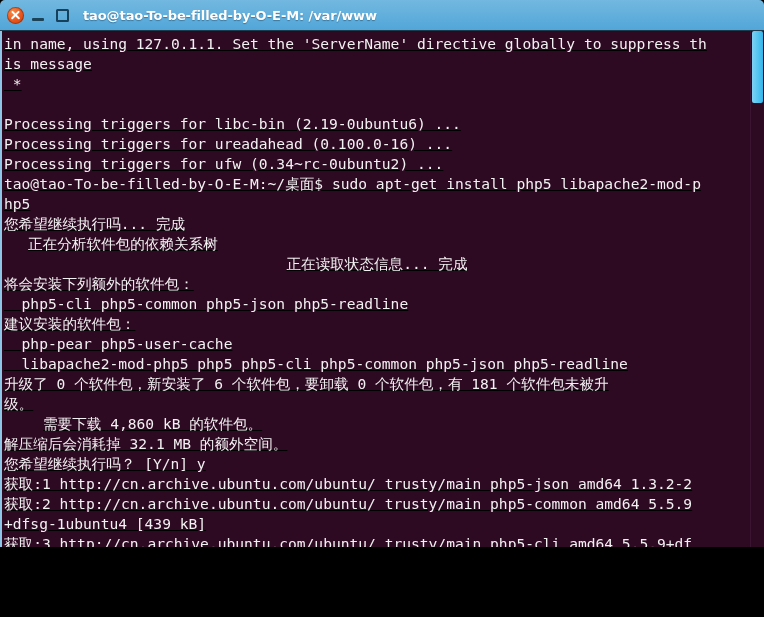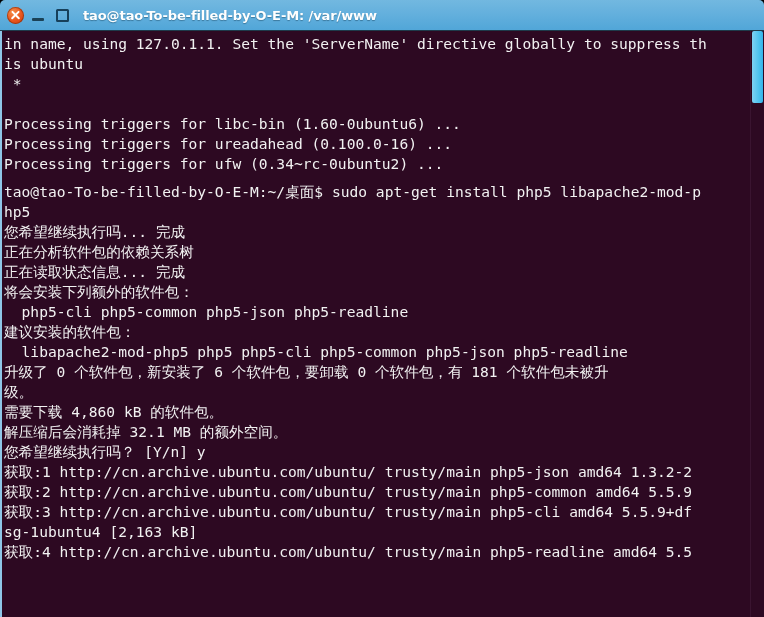--- a/index.html
+++ b/index.html
@@ -97,26 +97,27 @@
     font-size: 13px;
     font-weight: bold;
     letter-spacing: -0.1px;
     white-space: nowrap;
     text-shadow: 0 1px 1px rgba(20,60,85,.45);
   }
 
   
   #term-wrap {
     position: relative;
-    height: 586px;
+    height: 516px;
     background: #2d0922;
     box-sizing: border-box;
     border-left: 2px solid #14b8a6;
     border-right: 0;
     display: flex;
+    text-decoration: underline;
   }
 
   #screen {
     flex: 1 1 auto;
     padding: 3px 0 0 2px;
     overflow: hidden;
   }
 
   .line {
     color: #f2f2f2;
@@ -161,42 +162,44 @@
   <div id="titlebar">
     <div class="btn" id="btn-close"></div>
     <div class="btn" id="btn-min"></div>
     <div class="btn" id="btn-max"></div>
     <div id="title-text">tao@tao-To-be-filled-by-O-E-M: /var/www</div>
   </div>
 
   <div id="term-wrap" style="background: rgb(45, 9, 34); border-left-color: rgb(142, 198, 232);">
     <div id="screen">
         <div class="line" style="color: rgb(242, 242, 242);">in name, using 127.0.1.1. Set the 'ServerName' directive globally to suppress th</div>
-        <div class="line" style="color: rgb(242, 242, 242);">is ubuntu</div>
+        <div class="line" style="color: rgb(242, 242, 242);">is message</div>
         <div class="line" style="color: rgb(242, 242, 242);"> *</div>
         <div class="line" style="color: rgb(242, 242, 242);"></div>
-        <div class="line" style="color: rgb(242, 242, 242);">Processing triggers for libc-bin (1.60-0ubuntu6) ...</div>
+        <div class="line" style="color: rgb(242, 242, 242);">Processing triggers for libc-bin (2.19-0ubuntu6) ...</div>
         <div class="line" style="color: rgb(242, 242, 242);">Processing triggers for ureadahead (0.100.0-16) ...</div>
         <div class="line" style="color: rgb(242, 242, 242);">Processing triggers for ufw (0.34~rc-0ubuntu2) ...</div>
-        <div class="line" style="color: rgb(242, 242, 242); margin-top: 8px;">tao@tao-To-be-filled-by-O-E-M:~/桌面$ sudo apt-get install php5 libapache2-mod-p</div>
+        <div class="line" style="color: rgb(242, 242, 242);">tao@tao-To-be-filled-by-O-E-M:~/桌面$ sudo apt-get install php5 libapache2-mod-p</div>
         <div class="line" style="color: rgb(242, 242, 242);">hp5</div>
         <div class="line" style="color: rgb(242, 242, 242);">您希望继续执行吗... 完成</div>
-        <div class="line" style="color: rgb(242, 242, 242);">正在分析软件包的依赖关系树</div>
-        <div class="line" style="color: rgb(242, 242, 242);">正在读取状态信息... 完成</div>
+        <div class="line" style="color: rgb(242, 242, 242); margin-left: 24px;">正在分析软件包的依赖关系树</div>
+        <div class="line" style="color: rgb(242, 242, 242); text-align: center;">正在读取状态信息... 完成</div>
         <div class="line" style="color: rgb(242, 242, 242);">将会安装下列额外的软件包：</div>
         <div class="line" style="color: rgb(242, 242, 242);">  php5-cli php5-common php5-json php5-readline</div>
         <div class="line" style="color: rgb(242, 242, 242);">建议安装的软件包：</div>
+        <div class="line" style="color: rgb(242, 242, 242);">  php-pear php5-user-cache</div>
         <div class="line" style="color: rgb(242, 242, 242);">  libapache2-mod-php5 php5 php5-cli php5-common php5-json php5-readline</div>
         <div class="line" style="color: rgb(242, 242, 242);">升级了 0 个软件包，新安装了 6 个软件包，要卸载 0 个软件包，有 181 个软件包未被升</div>
         <div class="line" style="color: rgb(242, 242, 242);">级。</div>
-        <div class="line" style="color: rgb(242, 242, 242);">需要下载 4,860 kB 的软件包。</div>
+        <div class="line" style="color: rgb(242, 242, 242); margin-left: 39px;">需要下载 4,860 kB 的软件包。</div>
         <div class="line" style="color: rgb(242, 242, 242);">解压缩后会消耗掉 32.1 MB 的额外空间。</div>
         <div class="line" style="color: rgb(242, 242, 242);">您希望继续执行吗？ [Y/n] y</div>
         <div class="line" style="color: rgb(242, 242, 242);">获取:1 http://cn.archive.ubuntu.com/ubuntu/ trusty/main php5-json amd64 1.3.2-2</div>
         <div class="line" style="color: rgb(242, 242, 242);">获取:2 http://cn.archive.ubuntu.com/ubuntu/ trusty/main php5-common amd64 5.5.9</div>
+        <div class="line" style="color: rgb(242, 242, 242);">+dfsg-1ubuntu4 [439 kB]</div>
         <div class="line" style="color: rgb(242, 242, 242);">获取:3 http://cn.archive.ubuntu.com/ubuntu/ trusty/main php5-cli amd64 5.5.9+df</div>
         <div class="line" style="color: rgb(242, 242, 242);">sg-1ubuntu4 [2,163 kB]</div>
         <div class="line" style="color: rgb(242, 242, 242);">获取:4 http://cn.archive.ubuntu.com/ubuntu/ trusty/main php5-readline amd64 5.5</div>
       </div>
     <div id="scrollbar">
       <div id="scroll-thumb" style="top: 0px; height: 72px;"></div>
     </div>
   </div>
 
   <div id="bottom-edge"></div>

